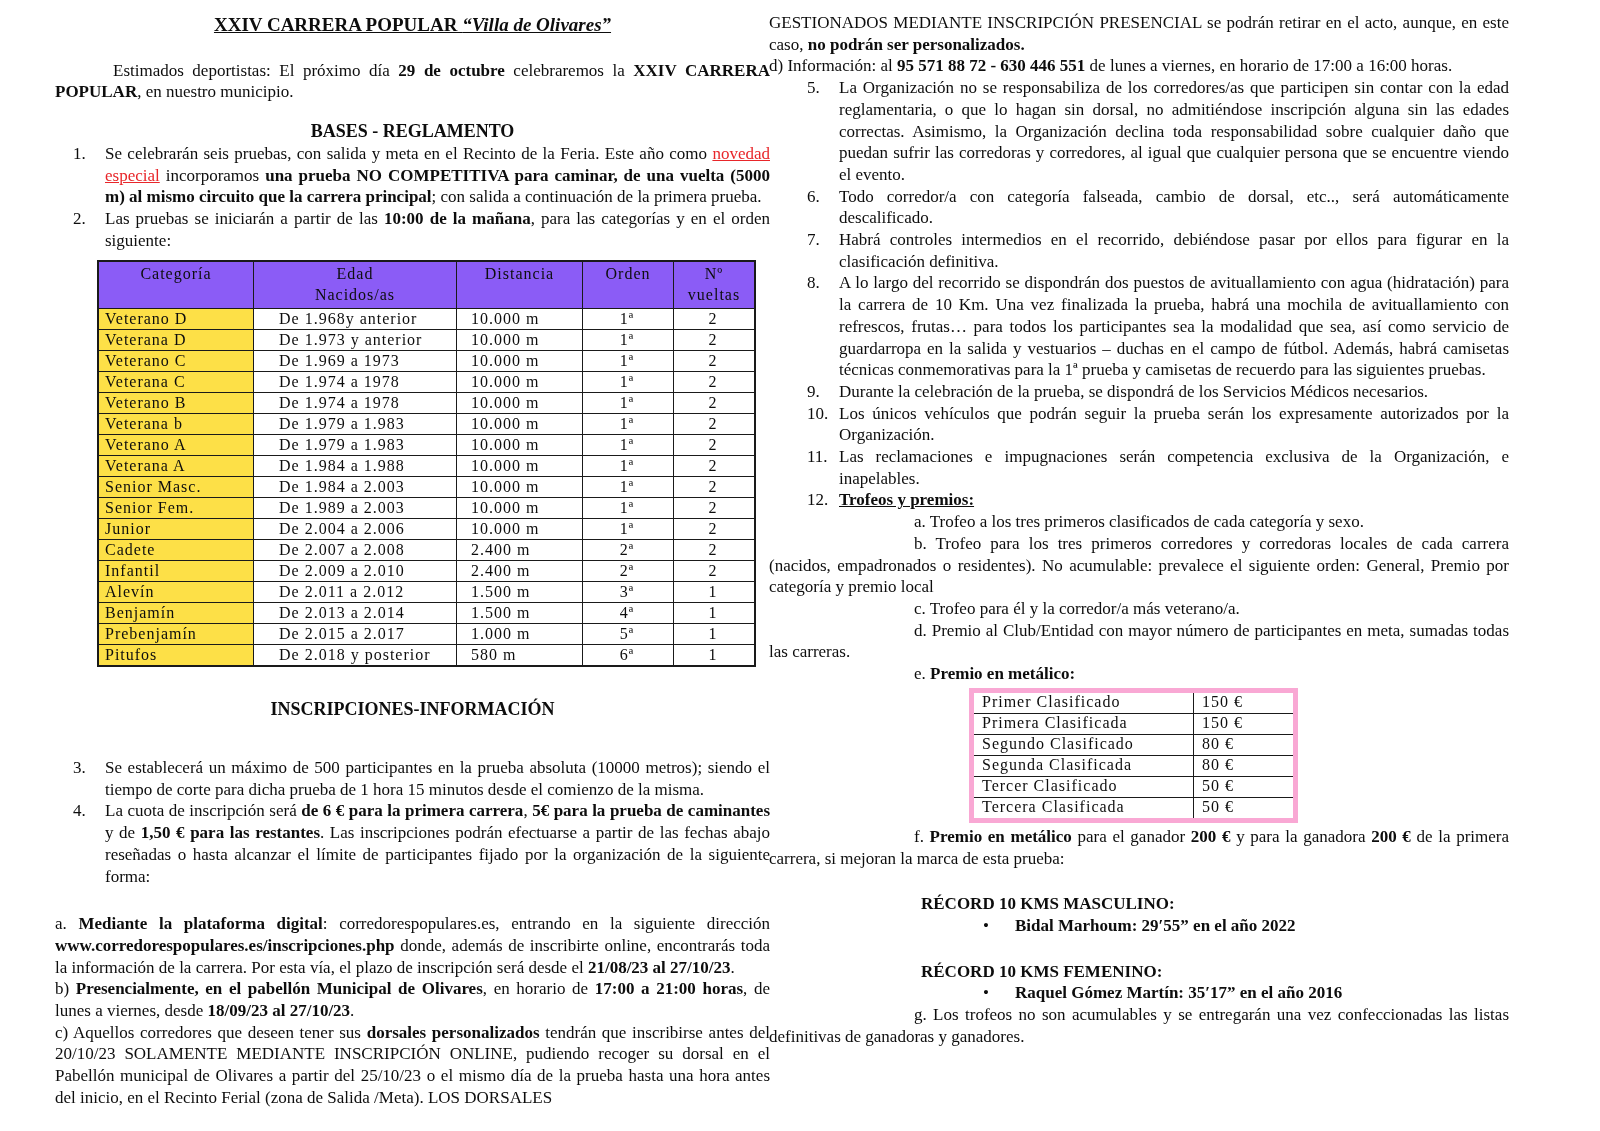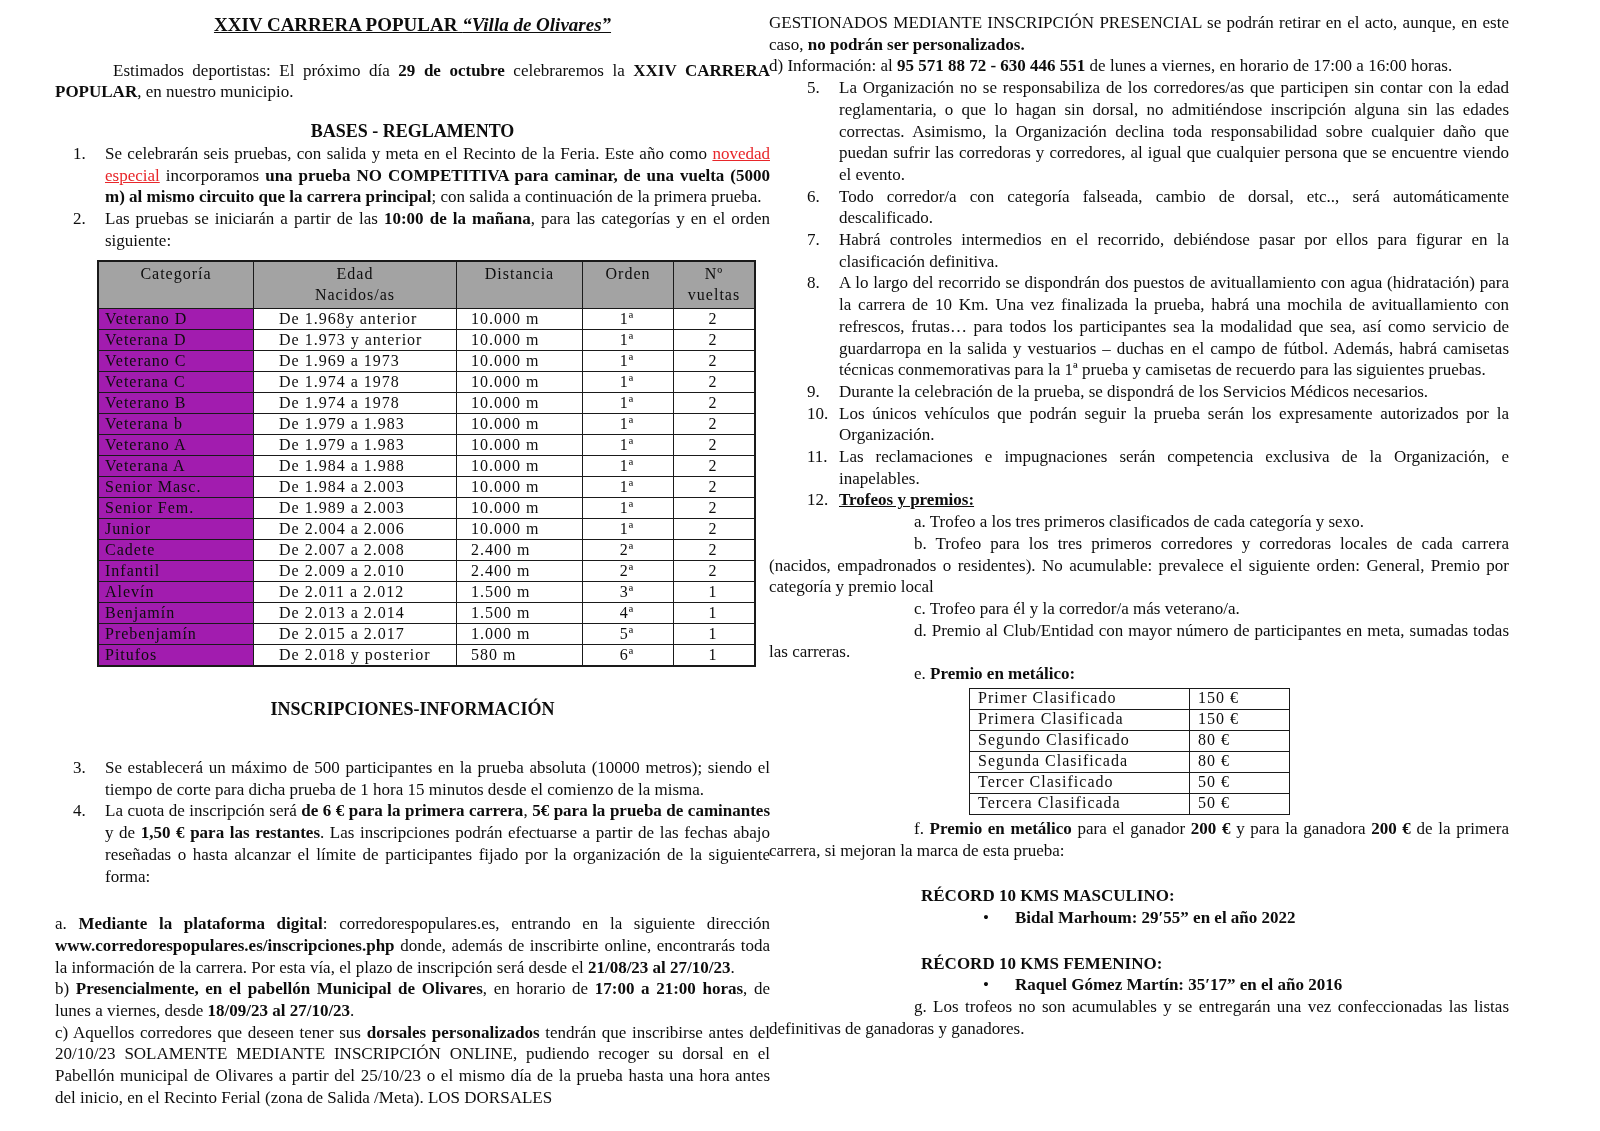--- a/index.html
+++ b/index.html
@@ -25,39 +25,39 @@
   .col-right .li{padding-left:70px;}
   .col-right .li .num{left:38px;}
 
   .plain{margin:0;}
   .gap-top-md{margin-top:26px;}
 
   
   table{border-collapse:collapse;table-layout:fixed;}
   .cat-table{width:638px;margin:9px 0 0 42px;border:2px solid #1a1a1a;font-size:16px;letter-spacing:1px;text-align:left;}
   .cat-table th,.cat-table td{border:1px solid #1a1a1a;overflow:hidden;white-space:nowrap;}
-  .cat-table th{background:#a3a3a3;font-weight:normal;vertical-align:top;text-align:center;line-height:21px;height:44px;padding:1px 2px;}
+  .cat-table th{background:#8b5cf6;font-weight:normal;vertical-align:top;text-align:center;line-height:21px;height:44px;padding:1px 2px;}
   .cat-table td{height:19px;line-height:18px;padding:0 2px 1px 6px;}
-  .cat-table td.yellow-cell{background:#a21caf;}
+  .cat-table td.yellow-cell{background:#fde047;}
   .cat-table th:nth-child(1),.cat-table td:nth-child(1){width:150px;}
   .cat-table th:nth-child(2),.cat-table td:nth-child(2){width:198px;}
   .cat-table th:nth-child(3),.cat-table td:nth-child(3){width:121px;}
   .cat-table th:nth-child(4),.cat-table td:nth-child(4){width:86px;}
   .cat-table th:nth-child(5),.cat-table td:nth-child(5){width:76px;}
   .cat-table td:nth-child(2){padding-left:25px;}
   .cat-table td:nth-child(3){padding-left:14px;}
   .cat-table td:nth-child(4),.cat-table td:nth-child(5){text-align:center;padding-left:0;}
 
   .insc-heading{margin:32px 0 36px 0;}
 
   
   .sub{margin:0;text-indent:145px;}
 
   
-  .prize-table{width:298px;margin:3px 0 3px 200px;border:1px solid #f9a8d4;font-size:16px;letter-spacing:1px;padding-left:36px;}
+  .prize-table{width:298px;margin:3px 0 3px 200px;border:5px solid #f9a8d4;font-size:16px;letter-spacing:1px;padding-left:36px;}
   .prize-table td{border:1px solid #1a1a1a;height:19px;line-height:18px;padding:0 2px 1px 8px;white-space:nowrap;overflow:hidden;}
   .prize-table td:nth-child(1){width:209px;}
   .prize-table td:nth-child(2){width:89px;}
 
   .rec-heading{font-weight:bold;text-align:left;margin:24px 0 0 152px;}
   .rec-line{position:relative;text-align:left;font-weight:bold;padding-left:246px;margin:0;}
   .rec-line .bullet{position:absolute;left:214px;top:0;font-weight:normal;}
 </style>
 </head>
 <body>

